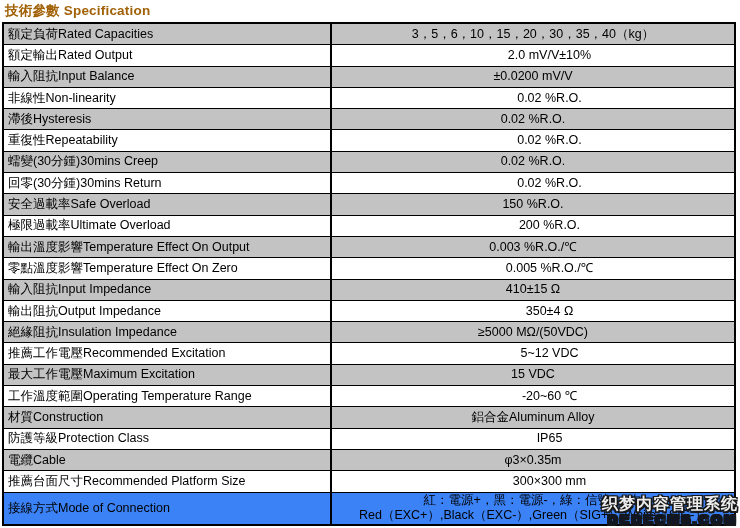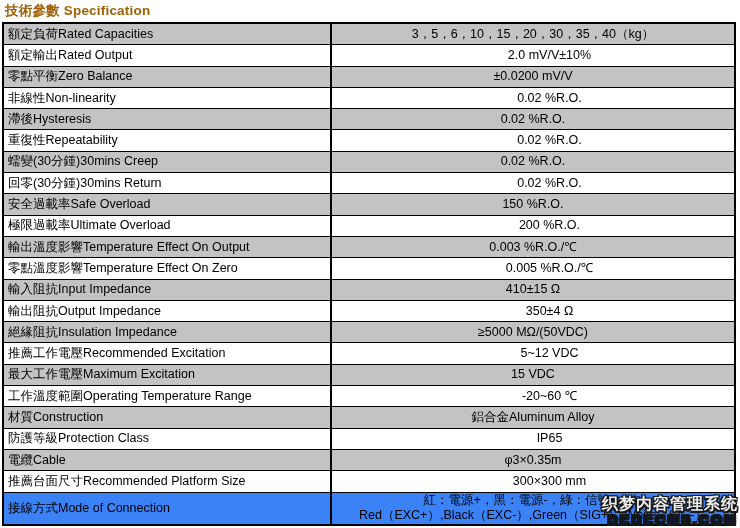--- a/index.html
+++ b/index.html
@@ -121,21 +121,21 @@
           <div class="vline">3，5，6，10，15，20，30，35，40（kg）</div>
         </div>
       </div>
       <div class="row white">
         <div class="cell label">額定輸出Rated Output</div>
         <div class="cell value">
           <div class="vline">2.0 mV/V±10%</div>
         </div>
       </div>
       <div class="row gray" style="background: rgb(195, 195, 195);">
-        <div class="cell label">零點平衡Zero Balance</div>
+        <div class="cell label">輸入阻抗Input Balance</div>
         <div class="cell value">
           <div class="vline">±0.0200 mV/V</div>
         </div>
       </div>
       <div class="row white">
         <div class="cell label">非線性Non-linearity</div>
         <div class="cell value">
           <div class="vline">0.02 %R.O.</div>
         </div>
       </div>

